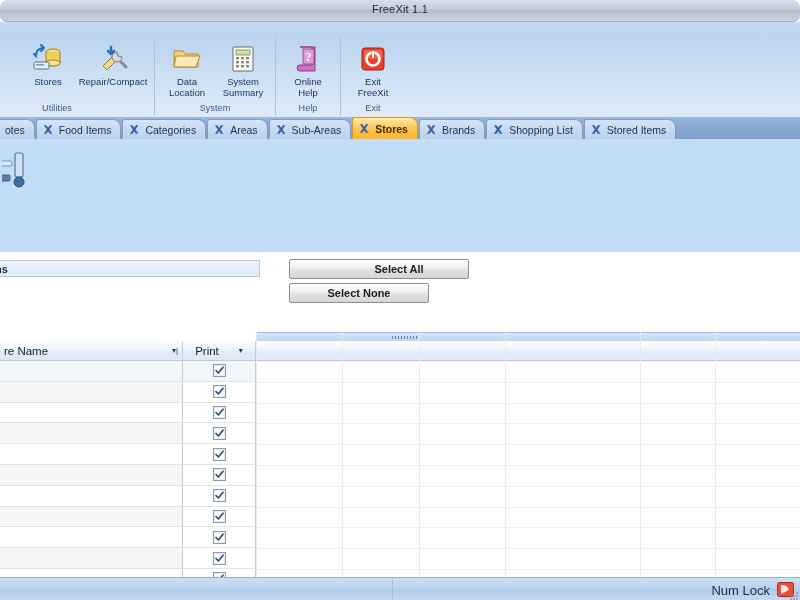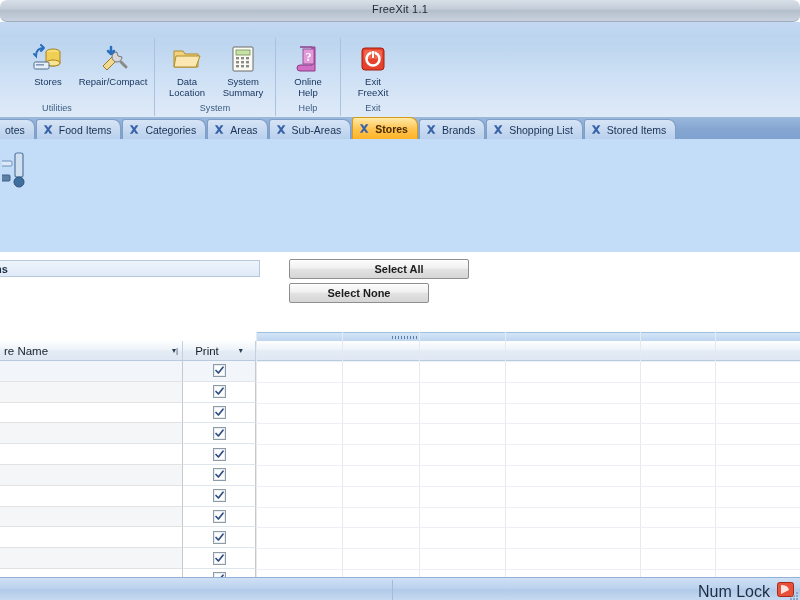--- a/index.html
+++ b/index.html
@@ -223,21 +223,21 @@
   
   .statusbar {
     position: absolute; left: 0; top: 577px; width: 800px; height: 23px;
     background: linear-gradient(to bottom,#cfe0f5 0%, #bcd3ee 45%, #b2cbe9 55%, #c6d9f1 100%);
     border-top: 1px solid #93b1d4;
     box-sizing: border-box;
   }
   .status-sep { position:absolute; left: 392px; top: 2px; width:1px; height: 20px; background:#a3bcdb; }
   .status-numlock {
     position: absolute; right: 30px; top: 5px;
-    font-size: 16px; color: #1d2e44;
+    font-size: 13px; color: #1d2e44;
   }
   .status-icon { position: absolute; right: 6px; top: 4px; width: 17px; height: 15px; }
   .status-grip { position:absolute; right: 1px; bottom: 1px; width: 12px; height: 12px; }
 </style>
 </head>
 <body>
 
 <div id="app">
 
   <div class="titlebar">

